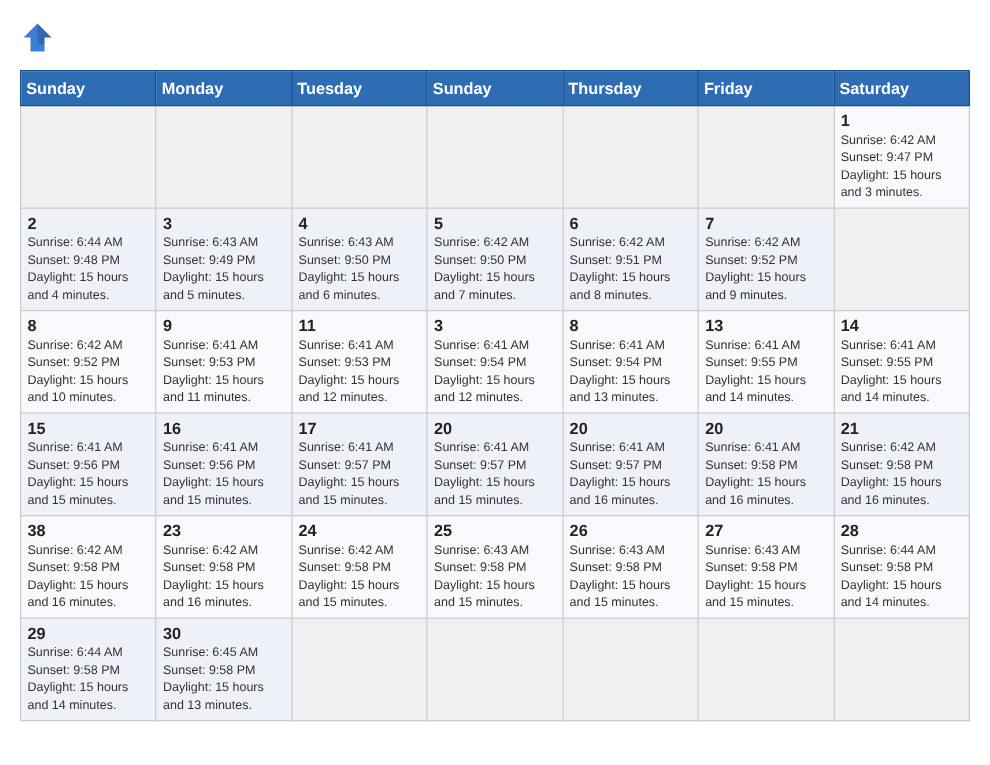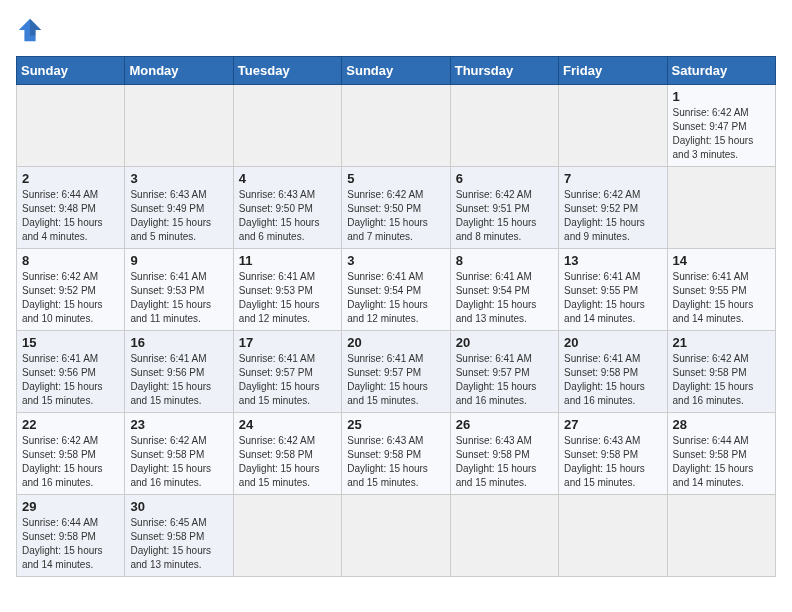--- a/index.html
+++ b/index.html
@@ -153,21 +153,21 @@
       <tr>
         <td><span class="day-num">15</span><span class="day-info">Sunrise: 6:41 AM<br>Sunset: 9:56 PM<br>Daylight: 15 hours and 15 minutes.</span></td>
         <td><span class="day-num">16</span><span class="day-info">Sunrise: 6:41 AM<br>Sunset: 9:56 PM<br>Daylight: 15 hours and 15 minutes.</span></td>
         <td><span class="day-num">17</span><span class="day-info">Sunrise: 6:41 AM<br>Sunset: 9:57 PM<br>Daylight: 15 hours and 15 minutes.</span></td>
         <td><span class="day-num">20</span><span class="day-info">Sunrise: 6:41 AM<br>Sunset: 9:57 PM<br>Daylight: 15 hours and 15 minutes.</span></td>
         <td><span class="day-num">20</span><span class="day-info">Sunrise: 6:41 AM<br>Sunset: 9:57 PM<br>Daylight: 15 hours and 16 minutes.</span></td>
         <td><span class="day-num">20</span><span class="day-info">Sunrise: 6:41 AM<br>Sunset: 9:58 PM<br>Daylight: 15 hours and 16 minutes.</span></td>
         <td><span class="day-num">21</span><span class="day-info">Sunrise: 6:42 AM<br>Sunset: 9:58 PM<br>Daylight: 15 hours and 16 minutes.</span></td>
       </tr>
       <tr>
-        <td><span class="day-num">22</span><span class="day-info">Sunrise: 6:42 AM<br>Sunset: 9:58 PM<br>Daylight: 15 hours and 16 minutes.</span></td>
+        <td><span class="day-num">38</span><span class="day-info">Sunrise: 6:42 AM<br>Sunset: 9:58 PM<br>Daylight: 15 hours and 16 minutes.</span></td>
         <td><span class="day-num">23</span><span class="day-info">Sunrise: 6:42 AM<br>Sunset: 9:58 PM<br>Daylight: 15 hours and 16 minutes.</span></td>
         <td><span class="day-num">24</span><span class="day-info">Sunrise: 6:42 AM<br>Sunset: 9:58 PM<br>Daylight: 15 hours and 15 minutes.</span></td>
         <td><span class="day-num">25</span><span class="day-info">Sunrise: 6:43 AM<br>Sunset: 9:58 PM<br>Daylight: 15 hours and 15 minutes.</span></td>
         <td><span class="day-num">26</span><span class="day-info">Sunrise: 6:43 AM<br>Sunset: 9:58 PM<br>Daylight: 15 hours and 15 minutes.</span></td>
         <td><span class="day-num">27</span><span class="day-info">Sunrise: 6:43 AM<br>Sunset: 9:58 PM<br>Daylight: 15 hours and 15 minutes.</span></td>
         <td><span class="day-num">28</span><span class="day-info">Sunrise: 6:44 AM<br>Sunset: 9:58 PM<br>Daylight: 15 hours and 14 minutes.</span></td>
       </tr>
       <tr>
         <td><span class="day-num">29</span><span class="day-info">Sunrise: 6:44 AM<br>Sunset: 9:58 PM<br>Daylight: 15 hours and 14 minutes.</span></td>
         <td><span class="day-num">30</span><span class="day-info">Sunrise: 6:45 AM<br>Sunset: 9:58 PM<br>Daylight: 15 hours and 13 minutes.</span></td>

